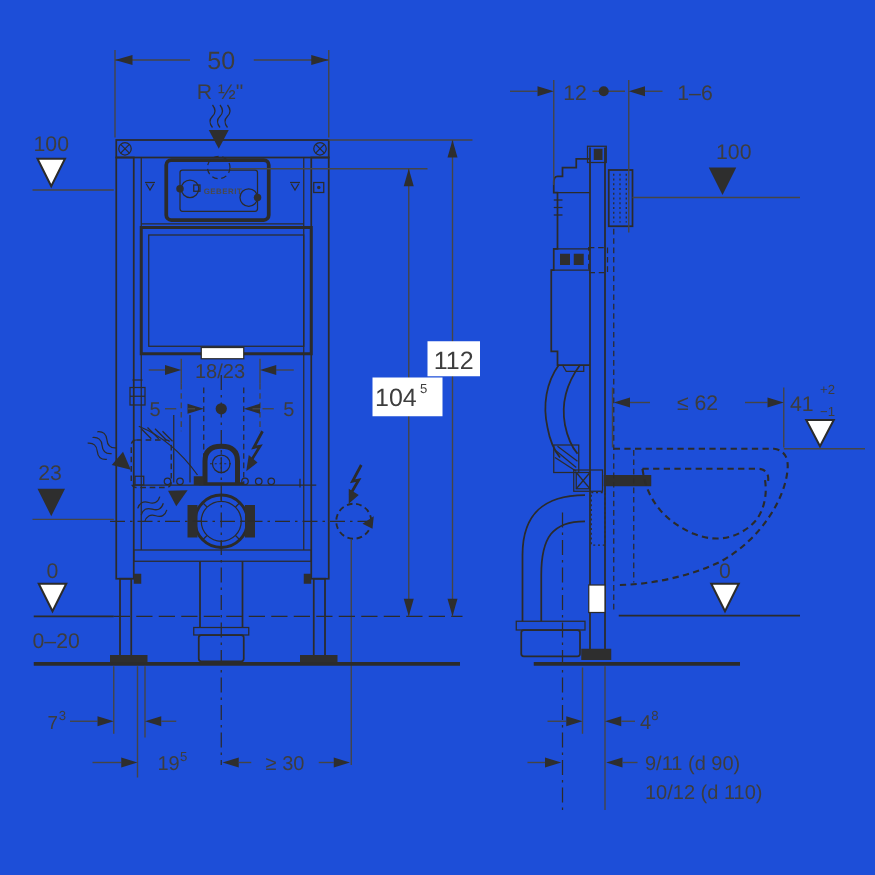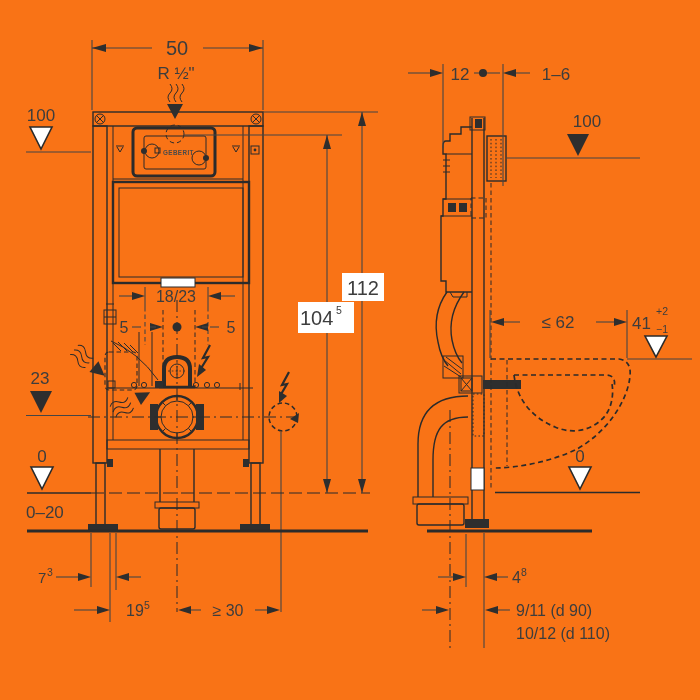--- a/index.html
+++ b/index.html
@@ -1,16 +1,16 @@
 <!DOCTYPE html>
 <html><head>
 <meta charset="utf-8">
 <style>
   html,body{margin:0;padding:0;background:#ffffff;}
-  .stage{width:700px;height:700px;position:relative;background:#f97316;overflow:hidden;}
+  .stage{width:700px;height:700px;position:relative;background:#1d4ed8;overflow:hidden;}
   svg{display:block;}
   
   .ln{stroke:#2b2b2b;fill:none;stroke-width:1.4;}
   .thk{stroke-width:2.4;}
   .bold{stroke-width:3;}
   .thn{stroke-width:1;}
   .dim{stroke:#454545;fill:none;stroke-width:1.1;}
   .dsh{stroke-dasharray:4.5,3;}
   .ldsh{stroke-dasharray:13,5;}
   .cl{stroke-dasharray:12,4,2,4;}

